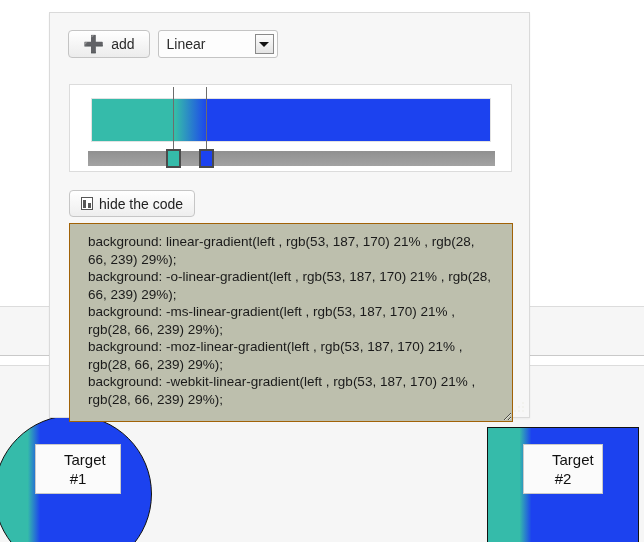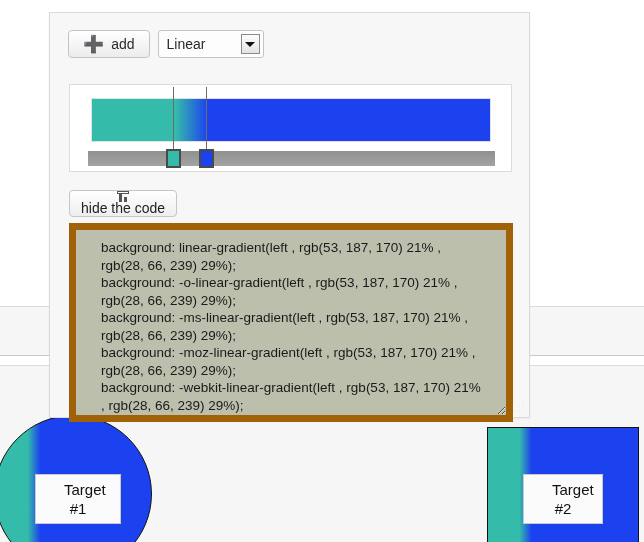--- a/index.html
+++ b/index.html
@@ -27,21 +27,20 @@
     position: absolute;
     background: #fbfbfb;
     border: 1px solid #c9c9c9;
     color: #111;
     font-size: 15px;
     line-height: 19px;
     text-align: center;
     padding: 5px 28px;
     white-space: pre-line;
     box-sizing: border-box;
-    margin-top: 30px;
   }
   #target1 {
     position: absolute;
     left: -6px; top: 415px;
     width: 158px; height: 158px;
     border-radius: 50%;
     border: 1px solid #111;
     box-sizing: border-box;
   }
   #target1-label { left: 35px; top: 444px; width: 86px; }
@@ -87,21 +86,21 @@
     box-sizing: border-box;
     cursor: pointer;
   }
   .plus-icon { font-size: 17px; font-weight: bold; line-height: 1; color: #111; }
 
   .select {
     position: relative;
     display: inline-flex;
     align-items: center;
     height: 28px;
-    width: 106px;
+    width: 120px;
     padding: 0 8px;
     border: 1px solid #c4c4c4;
     border-radius: 3px;
     background: #fdfdfd;
     font-size: 14px;
     color: #2b2b2b;
     box-sizing: border-box;
     cursor: pointer;
   }
   .select .arrow-box {
@@ -167,21 +166,20 @@
     display: inline-flex;
     align-items: center;
     gap: 6px;
     border: 1px solid #c6c6c6;
     border-radius: 4px;
     background: linear-gradient(#ffffff, #eeeeee);
     font-size: 14px;
     color: #222;
     box-sizing: border-box;
     cursor: pointer;
-    flex-direction: column;
   }
   .doc-icon {
     width: 12px; height: 13px;
     border: 1px solid #555;
     background: #ffffff;
     position: relative;
     box-sizing: border-box;
   }
   .doc-icon::before {
     content: "";
@@ -197,23 +195,23 @@
     width: 3px; height: 5px;
     background: #555;
   }
 
   
   #code-area {
     position: absolute;
     left: 19px; top: 210px;
     width: 444px; height: 199px;
     background: #bdbfad;
-    border: 7px solid #a16207;
-    box-sizing: border-box;
-    padding: 9px 25px;
+    border: 1px solid #a16207;
+    box-sizing: border-box;
+    padding: 9px 18px;
     font-family: "Liberation Sans", sans-serif;
     font-size: 13.5px;
     line-height: 17.5px;
     color: #1a1a1a;
     overflow: hidden;
     white-space: pre-wrap;
     word-break: break-word;
     resize: both;
   }
   #resize-grip {

